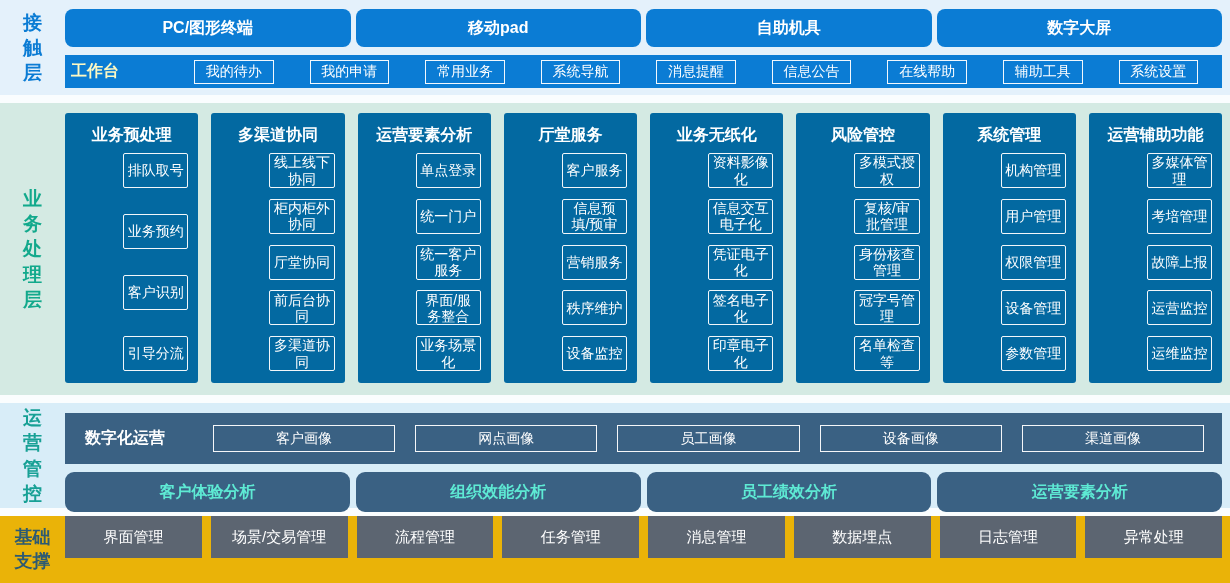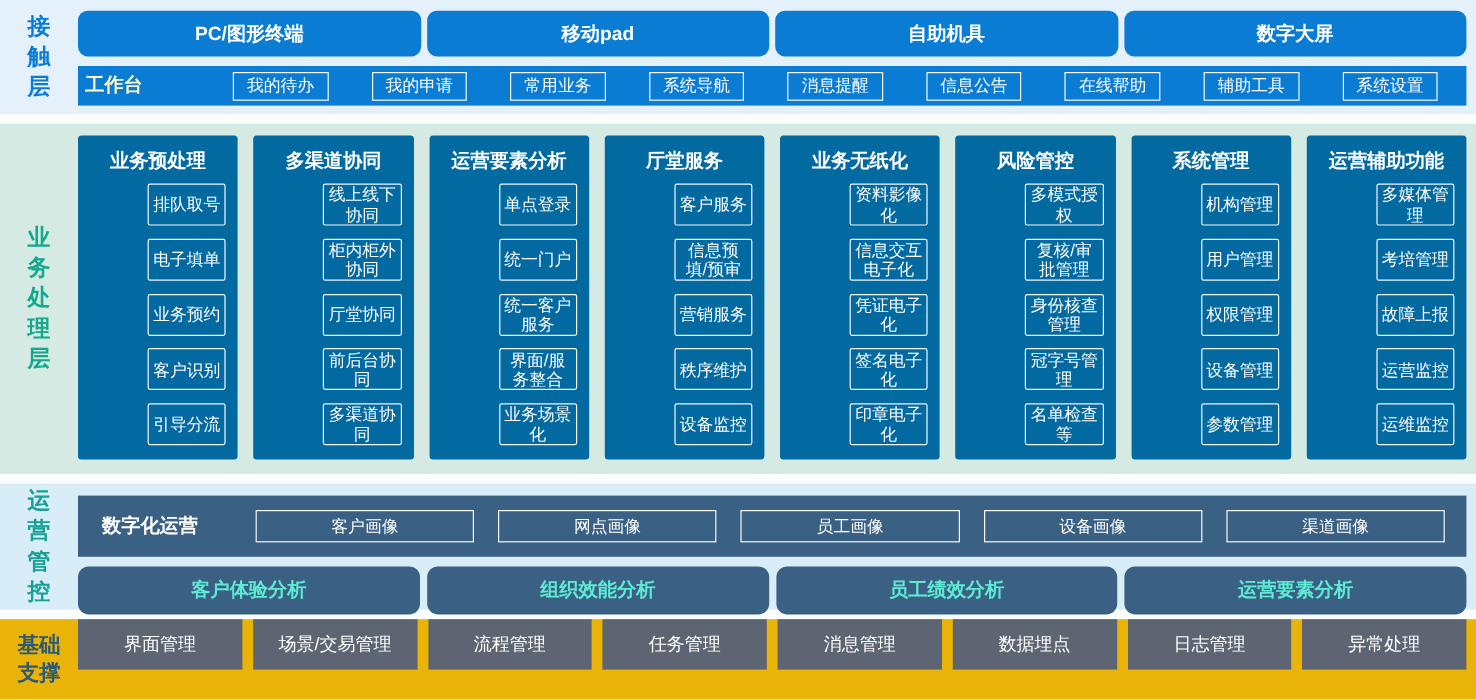--- a/index.html
+++ b/index.html
@@ -209,21 +209,20 @@
 处
 理
 层</div>
   <div class="band-body">
     <div class="columns">
 
       <div class="biz-column">
         <div class="col-title">业务预处理</div>
         <div class="col-items">
           <div class="col-item">排队取号</div>
-          <div class="col-item">电子填单</div>
           <div class="col-item">业务预约</div>
           <div class="col-item">客户识别</div>
           <div class="col-item">引导分流</div>
         </div>
       </div>
 
       <div class="biz-column">
         <div class="col-title">多渠道协同</div>
         <div class="col-items">
           <div class="col-item">线上线下协同</div>

